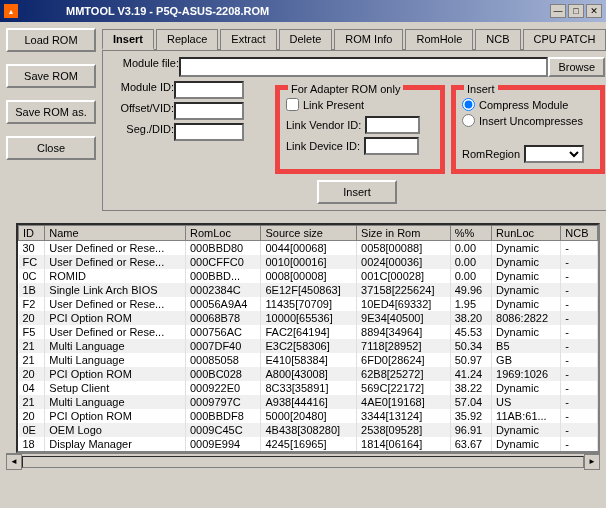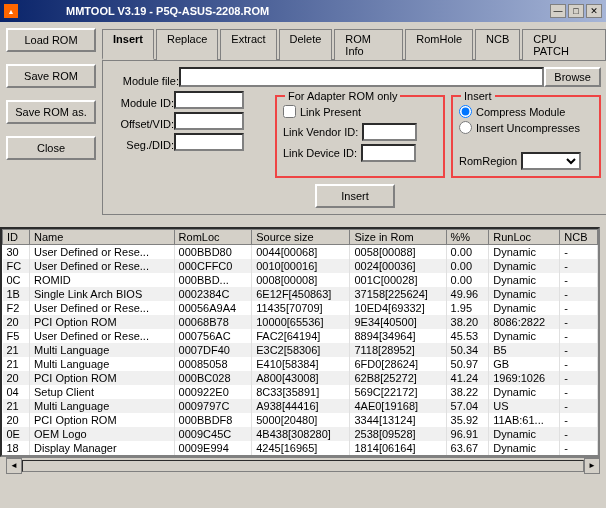--- a/index.html
+++ b/index.html
@@ -111,38 +111,38 @@
       z-index: 2;
     }
     .tab-content {
       border: 1px solid #808080;
       border-top: none;
       padding: 6px;
       background: #d4d0c8;
     }
     .form-row {
       display: flex;
-      align-items: flex-end;
+      align-items: flex-start;
       margin-bottom: 4px;
     }
     .form-label {
       font-size: 11px;
       width: 70px;
       text-align: right;
     }
     .form-input {
       border: 2px inset #808080;
       background: white;
       height: 20px;
       flex: 1;
       font-size: 11px;
       padding: 0 2px;
     }
     .group-box {
-      border: 2px solid #ef4444;
+      border: 5px solid #ef4444;
       padding: 8px 6px 6px 6px;
       position: relative;
       margin-top: 4px;
     }
     .group-box-title {
       position: absolute;
       top: -7px;
       left: 8px;
       background: #d4d0c8;
       padding: 0 3px;
@@ -190,21 +190,21 @@
       font-size: 11px;
       cursor: pointer;
       white-space: nowrap;
     }
     .insert-btn-row {
       display: flex;
       justify-content: center;
       margin-top: 6px;
     }
     .table-section {
-      margin: 6px 6px 0 0;
+      margin: 6px 6px 0 16px;
       border: 2px inset #808080;
       background: white;
       height: 230px;
       overflow-y: auto;
       overflow-x: auto;
     }
     table {
       width: 100%;
       border-collapse: collapse;
       font-size: 11px;

